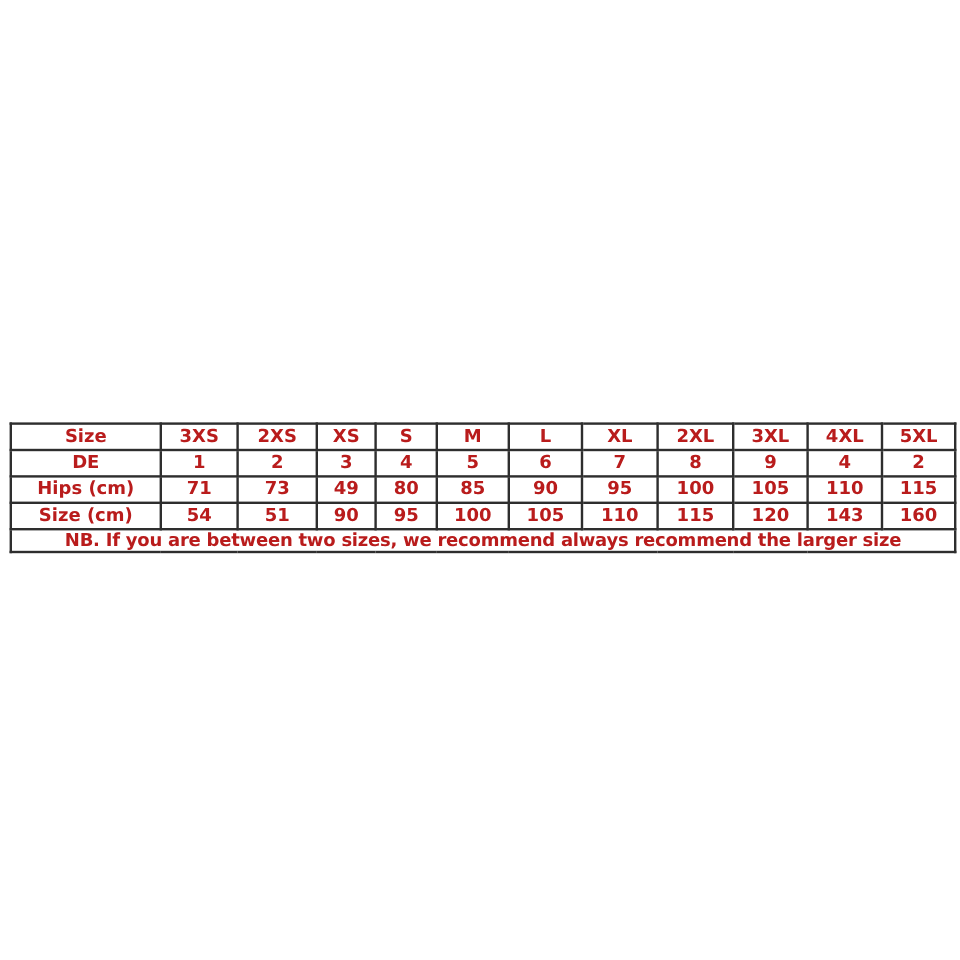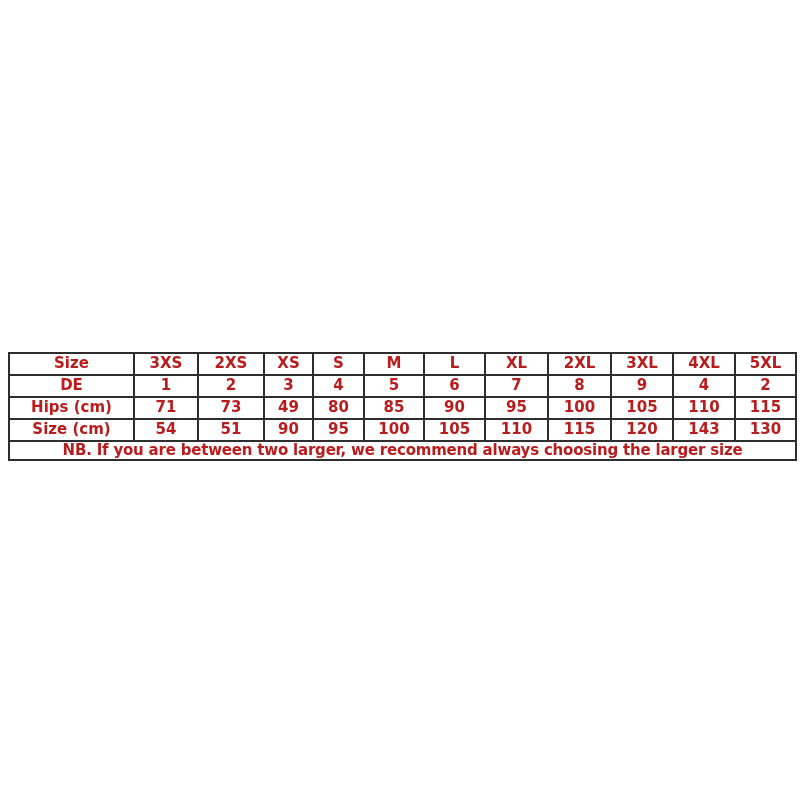--- a/index.html
+++ b/index.html
@@ -120,21 +120,21 @@
       <td>54</td>
       <td>51</td>
       <td>90</td>
       <td>95</td>
       <td>100</td>
       <td>105</td>
       <td>110</td>
       <td>115</td>
       <td>120</td>
       <td>143</td>
-      <td>130</td>
+      <td>160</td>
     </tr>
 
     <tr class="note-row">
-      <td colspan="12">NB. If you are between two larger, we recommend always choosing the larger size</td>
+      <td colspan="12">NB. If you are between two sizes, we recommend always recommend the larger size</td>
     </tr>
   </tbody>
     </table>
 </div>
 
 </body></html>

